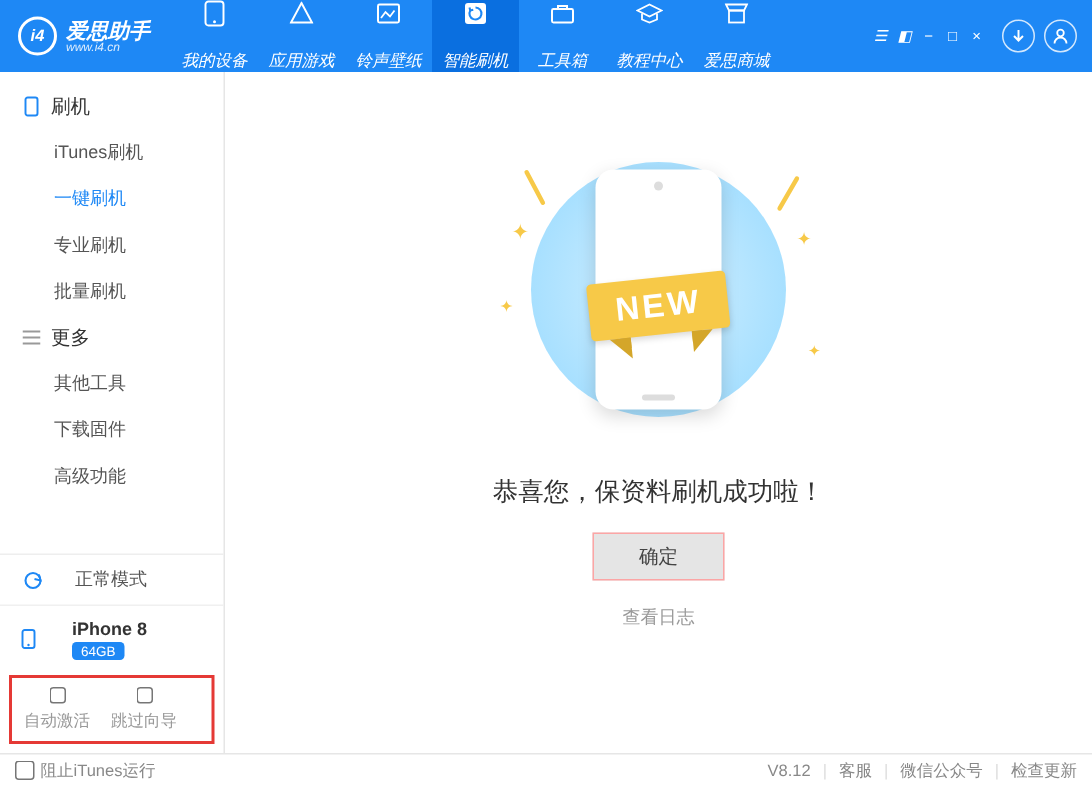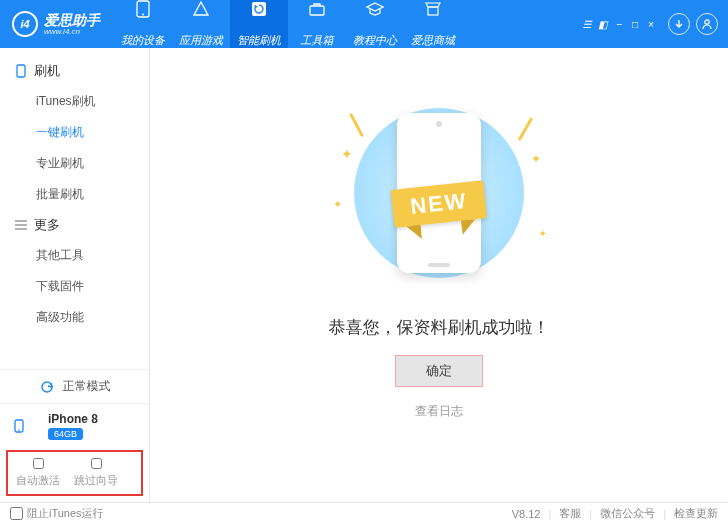--- a/index.html
+++ b/index.html
@@ -20,21 +20,21 @@
 .win-ctrl .circ { width: 22px; height: 22px; border: 1.5px solid rgba(255,255,255,.8); border-radius: 50%; display: flex; align-items: center; justify-content: center; cursor: pointer; }
 
 .body { display: flex; height: 454px; }
 .sidebar { width: 150px; border-right: 1px solid #e6e6e6; display: flex; flex-direction: column; font-size: 12px; color: #555; }
 .side-scroll { flex: 1; overflow: auto; padding-top: 8px; }
 .group-hd { display: flex; align-items: center; padding: 6px 14px; font-size: 13px; color: #333; gap: 6px; }
 .group-hd .gico { width: 14px; height: 14px; color: #1e88f5; display: flex; align-items: center; justify-content: center; }
 .side-item { padding: 7px 0 7px 36px; cursor: pointer; color: #555; }
 .side-item.active { color: #1e88f5; }
 .side-bottom { border-top: 1px solid #eee; }
-.mode-row { display: flex; align-items: center; gap: 8px; padding: 8px 14px; border-bottom: 1px solid #f0f0f0; justify-content: center; }
+.mode-row { display: flex; align-items: center; gap: 20px; padding: 8px 14px; border-bottom: 1px solid #f0f0f0; }
 .mode-row .mico { width: 16px; height: 16px; color: #1e88f5; display: flex; align-items: center; justify-content: center; }
 .device-row { display: flex; align-items: center; gap: 24px; padding: 8px 14px; }
 .device-row .badge { background: #1e88f5; color: #fff; font-size: 9px; padding: 1px 6px; border-radius: 3px; }
 .checks-box { border: 2px solid #e53935; margin: 2px 6px 6px 6px; padding: 6px 8px; display: flex; gap: 14px; }
 .chk { display: flex; align-items: center; gap: 4px; font-size: 11px; color: #999; flex-direction: column; }
 .chk input { width: 11px; height: 11px; }
 
 .main { flex: 1; position: relative; background: #fff; display: flex; flex-direction: column; align-items: center; }
 .illus { margin-top: 50px; width: 220px; height: 190px; position: relative; }
 .circle-bg { position: absolute; left: 50%; top: 50%; transform: translate(-50%,-50%); width: 170px; height: 170px; border-radius: 50%; background: radial-gradient(circle,#d4f0ff 0%, #a8e0ff 70%, #8fd6f7 100%); }
@@ -88,20 +88,29 @@
       <span>我的设备</span>
     </div>
     <div class="nav-item">
       <span class="ico">
           <svg width="16" height="16" viewBox="0 0 16 16">
             <path d="M8 1 L15 14 H1 Z" fill="none" stroke="#fff" stroke-width="1.3"></path>
           </svg>
         </span>
       <span>应用游戏</span>
     </div>
+    <div class="nav-item">
+      <span class="ico">
+          <svg width="16" height="14" viewBox="0 0 16 14">
+            <rect x="1" y="1" width="14" height="12" rx="1" fill="none" stroke="#fff" stroke-width="1.3"></rect>
+            <path d="M3 10 L6 6 L9 9 L12 5" fill="none" stroke="#fff" stroke-width="1.2"></path>
+          </svg>
+        </span>
+      <span>铃声壁纸</span>
+    </div>
     <div class="nav-item active">
       <span class="ico">
           <svg width="16" height="16" viewBox="0 0 16 16">
             <rect x="1" y="1" width="14" height="14" rx="2" fill="#fff"></rect>
             <path d="M8 4 A4 4 0 1 1 4.5 6" fill="none" stroke="#1e88f5" stroke-width="1.4"></path>
             <path d="M4 4 L4.5 6 L6.5 5.5" fill="none" stroke="#1e88f5" stroke-width="1.4"></path>
           </svg>
         </span>
       <span>智能刷机</span>
     </div>

